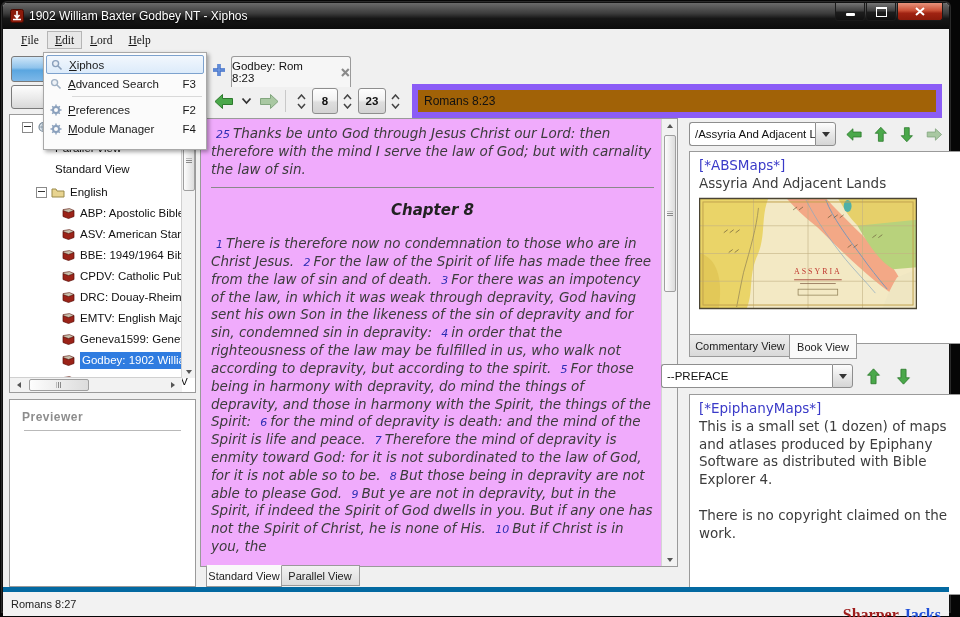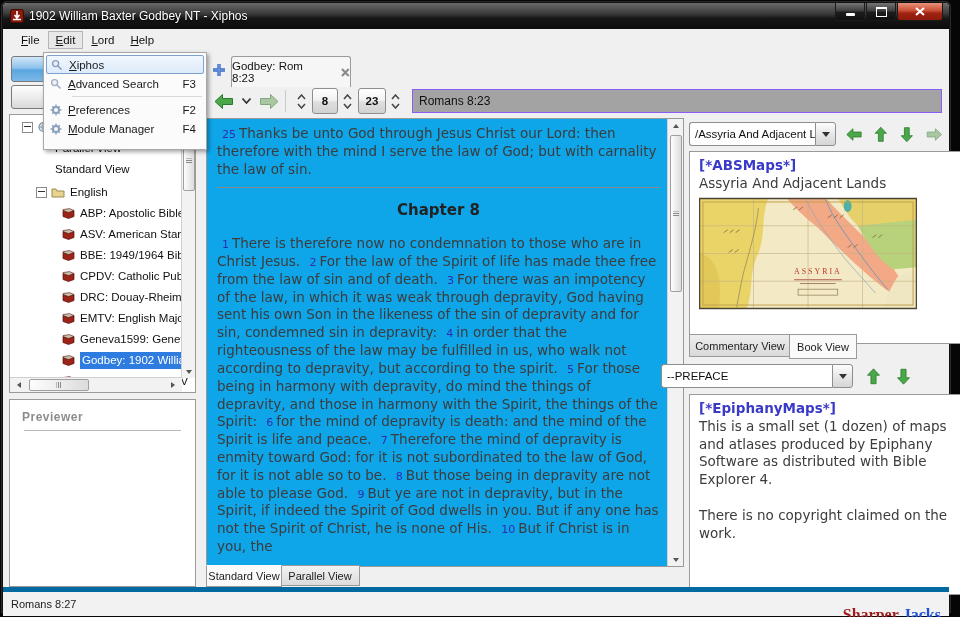--- a/index.html
+++ b/index.html
@@ -15,21 +15,21 @@
   .winbtns{position:absolute;right:6px;top:0;display:flex;}
   .winbtn{height:17px;border:1px solid #1a1a1a;border-top:none;border-radius:0 0 3px 3px;
           background:linear-gradient(#757575,#3f3f3f 45%,#1d1d1d 55%,#101010);
           display:flex;align-items:center;justify-content:center;margin-left:1px;}
   .winbtn.min,.winbtn.max{width:28px;}
   .winbtn.close{width:44px;background:linear-gradient(#e8937c,#c94f35 45%,#a02312 60%,#8c1a0a);}
   .glyph-min{width:9px;height:3px;background:#fff;margin-top:6px;border-radius:1px;}
   .glyph-max{width:9px;height:7px;border:1px solid #fff;border-top:2px solid #fff;}
   
   .menubar{position:absolute;left:0;top:26px;right:0;height:22px;background:#f0f0f0;display:flex;align-items:center;padding-left:10px;}
-  .menu-item{font-size:11.5px;color:#111;padding:3px 8px;display:inline-block;}
+  .menu-item{font-size:11.5px;color:#111;padding:3px 8px;display:inline-block;font-family:Liberation Serif, serif;}
   .menu-item::first-letter{text-decoration:underline;}
   .menu-item.open{background:#e8e8e8;border:1px solid #b5b5b5;padding:2px 7px;}
   
   .popup{position:absolute;left:40px;top:49px;width:158px;height:92px;background:#fbfbfb;
          border:1px solid #a8a8a8;box-shadow:2px 2px 4px rgba(0,0,0,.35);z-index:60;padding:2px;}
   .popup-row{height:19px;display:flex;align-items:center;font-size:11.5px;color:#1a1a1a;padding:0 4px;}
   .popup-row .plabel{margin-left:6px;display:inline-block;}
   .popup-row .plabel::first-letter{text-decoration:underline;}
   .popup-row .pshort{margin-left:auto;padding-right:4px;}
   .popup-row.hover{background:linear-gradient(#f2f7fd,#dcebfa);border:1px solid #7da2ce;border-radius:2px;height:17px;}
@@ -59,43 +59,43 @@
   
   .plus-btn{position:absolute;left:206px;top:57px;width:20px;height:20px;display:flex;align-items:center;justify-content:center;}
   .doc-tab{position:absolute;left:228px;top:53px;width:118px;height:30px;background:#f6f6f6;border:1px solid #9a9a9a;border-bottom:none;
            border-radius:3px 3px 0 0;display:flex;align-items:center;justify-content:center;font-size:11.5px;color:#111;gap:16px;}
   .toolbar{position:absolute;left:203px;top:83px;right:7px;height:30px;display:flex;align-items:center;}
   .tool-sep{width:1px;height:22px;background:#c9c9c9;margin:0 6px;}
   .btn3d{background:linear-gradient(#fefefe,#f2f2f2 45%,#dedede 55%,#d2d2d2);border:1px solid #8e8e8e;border-radius:3px;}
   .combo-main{width:142px;height:24px;display:flex;align-items:center;font-size:11.5px;font-weight:bold;color:#111;padding-left:8px;}
   .spinbox{width:24px;height:24px;display:flex;align-items:center;justify-content:center;font-size:11.5px;font-weight:bold;color:#111;}
   .spin-col{display:flex;flex-direction:column;justify-content:center;gap:3px;margin:0 6px 0 5px;}
-  .ref-input{height:22px;border:1px solid #8b5cf6;background:#a3a3a3;font-size:12px;color:#111;padding:0 6px;flex:1;display:flex;align-items:center;}
-  
-  .textpanel{position:absolute;left:203px;top:115px;width:476px;height:447px;background:#0ea5e9;border:1px solid #9a9a9a;}
+  .ref-input{height:22px;border:6px solid #8b5cf6;background:#a16207;font-size:12px;color:#111;padding:0 6px;flex:1;display:flex;align-items:center;}
+  
+  .textpanel{position:absolute;left:197px;top:115px;width:476px;height:447px;background:#f0abfc;border:1px solid #9a9a9a;font-style:italic;}
   .textbody{position:absolute;left:0;top:0;right:15px;bottom:0;overflow:hidden;padding:6px 8px 0 10px;
             font-family:"DejaVu Sans",sans-serif;font-size:13.5px;color:#3c3c3c;line-height:1.32;}
   .vnum{color:#2d2db4;font-size:11px;margin:0 3px 0 5px;}
   .chap-head{text-align:center;font-weight:bold;font-size:15px;color:#222;margin:13px 0 14px;}
   .textbody hr{border:none;border-top:1px solid #8a8a8a;margin:9px 0 0;}
   .main-vscroll{position:absolute;right:0;top:0;bottom:0;width:15px;background:#f2f2f2;border-left:1px solid #d4d4d4;}
   .sb-btn{position:absolute;left:0;right:0;height:14px;display:flex;align-items:center;justify-content:center;}
   .view-tab{position:absolute;font-size:11px;color:#222;display:flex;align-items:center;justify-content:center;border:1px solid #9a9a9a;}
   .view-tab.active{background:#fafafa;height:20px;top:562px;z-index:5;border-top:1px solid #fafafa;}
   .view-tab.inactive{background:linear-gradient(#f2f2f2,#dcdcdc);height:19px;top:562px;}
   
   .combobox{height:24px;display:flex;align-items:stretch;}
   .combo-text{background:#fff;border:1px solid #8e8e8e;border-right:none;border-radius:3px 0 0 3px;display:flex;align-items:center;
               font-size:11.5px;color:#111;padding:0 5px;overflow:hidden;white-space:nowrap;flex:1;}
   .combo-btn{width:19px;border:1px solid #8e8e8e;border-radius:0 3px 3px 0;background:linear-gradient(#fdfdfd,#e8e8e8 50%,#d5d5d5);
              display:flex;align-items:center;justify-content:center;}
   .tri-down{width:0;height:0;border:4px solid transparent;border-top:5px solid #333;margin-top:4px;}
   .rpanel-box{position:absolute;background:#fff;border:1px solid #9a9a9a;font-family:"DejaVu Sans",sans-serif;
               font-size:13.5px;color:#3c3c3c;line-height:1.32;padding:5px 9px;overflow:hidden;}
-  .linktext{color:#3a3ac8;font-weight:bold;}
+  .linktext{color:#3a3ac8;}
   .rtab{position:absolute;top:331px;height:21px;display:flex;align-items:center;justify-content:center;font-size:11px;color:#222;border:1px solid #9a9a9a;}
   .rtab.inactive{background:linear-gradient(#eeeeee,#d9d9d9);}
   .rtab.active{background:#fafafa;height:23px;z-index:5;}
   
   .statusbar{position:absolute;left:0;right:0;top:584px;height:24px;background:#f2f2f2;border-top:5px solid #0369a1;
              display:flex;align-items:center;font-size:11px;color:#222;padding:0 8px;border-radius:0;}
   .brand{margin-left:auto;font-family:"Liberation Serif",serif;font-weight:bold;font-size:16px;margin-top:21px;}
   .brand .b1{color:#9e1b1b;}
   .brand .b2{color:#1f4fd8;margin-left:4px;}
 </style>

